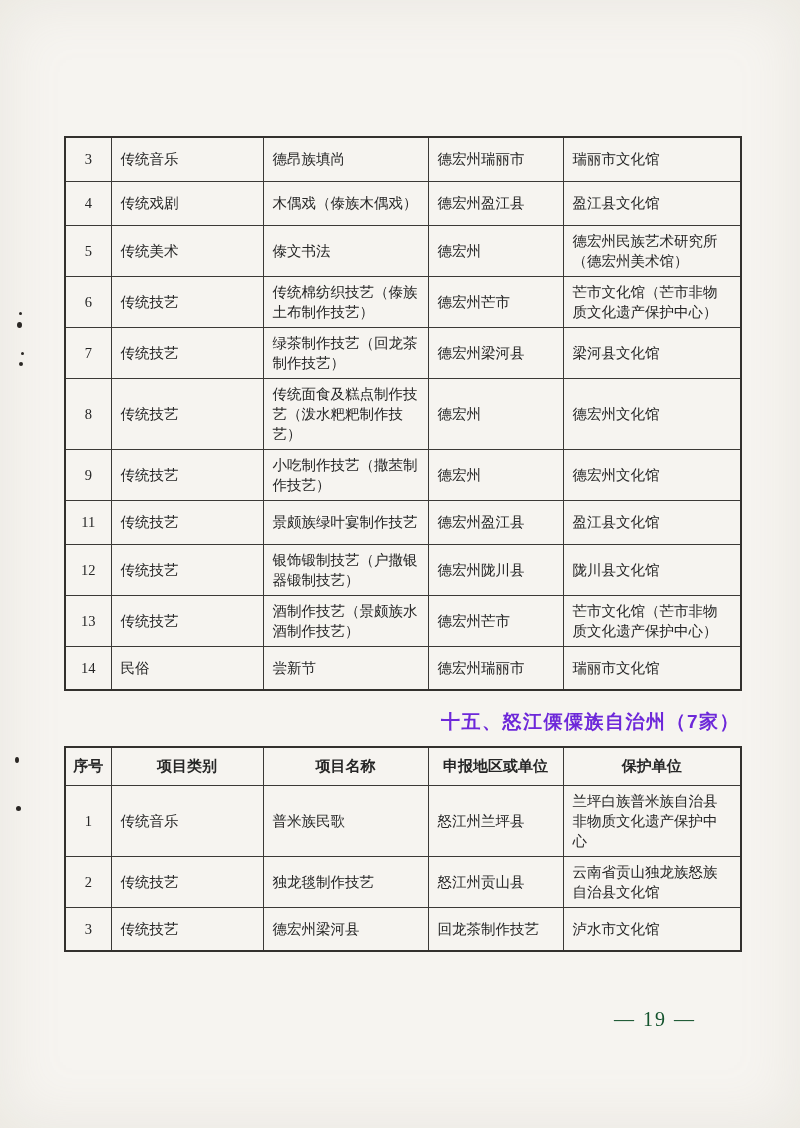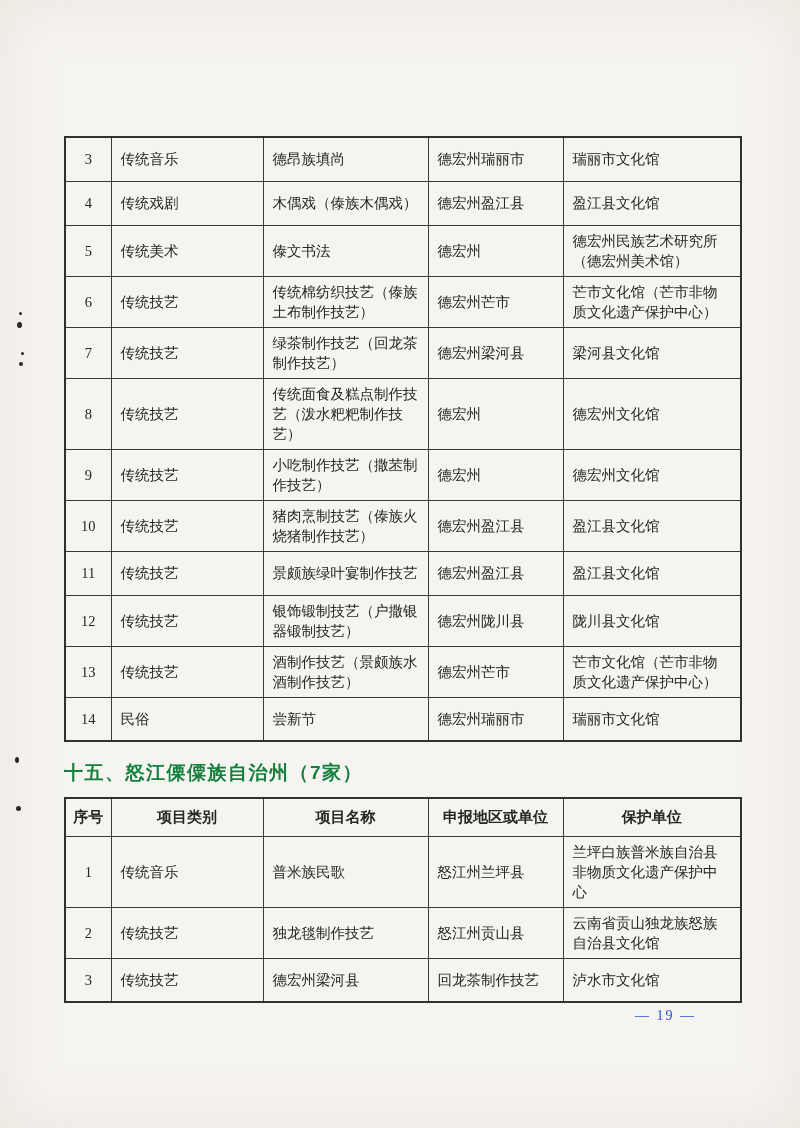--- a/index.html
+++ b/index.html
@@ -43,35 +43,35 @@
   }
   table.doc-table th {
     font-family: "Liberation Sans", "DejaVu Sans", sans-serif;
     font-weight: 700;
     font-size: 15px;
     text-align: center;
     padding: 4px 2px;
   }
   #table2 thead tr { height: 38px; }
   .section-title {
-    text-align: left;
+    text-align: right;
     font-family: "Liberation Sans", "DejaVu Sans", sans-serif;
     font-weight: 700;
     font-size: 19px;
     letter-spacing: 1.5px;
     margin: 18px 0 11px 0;
-    color: #15803d;
+    color: #6d28d9;
   }
   .page-number {
     position: absolute;
     top: 1008px;
     right: 104px;
-    font-size: 14px;
+    font-size: 20px;
     letter-spacing: 2px;
-    color: #1d4ed8;
+    color: #14532d;
   }
   .ink-speck {
     position: absolute;
     background: #2a2724;
     border-radius: 50%;
   }
   .speck-a { left: 19px; top: 312px; width: 3px; height: 3px; }
   .speck-b { left: 17px; top: 322px; width: 5px; height: 6px; }
   .speck-c { left: 21px; top: 352px; width: 3px; height: 3px; }
   .speck-d { left: 19px; top: 362px; width: 4px; height: 4px; }
@@ -142,27 +142,20 @@
             <td>传统面食及糕点制作技艺（泼水粑粑制作技艺）</td>
             <td>德宏州</td>
             <td>德宏州文化馆</td>
           </tr>
           <tr>
             <td class="c-num">9</td>
             <td>传统技艺</td>
             <td>小吃制作技艺（撒苤制作技艺）</td>
             <td>德宏州</td>
             <td>德宏州文化馆</td>
-          </tr>
-          <tr>
-            <td class="c-num">10</td>
-            <td>传统技艺</td>
-            <td>猪肉烹制技艺（傣族火烧猪制作技艺）</td>
-            <td>德宏州盈江县</td>
-            <td>盈江县文化馆</td>
           </tr>
           <tr>
             <td class="c-num">11</td>
             <td>传统技艺</td>
             <td>景颇族绿叶宴制作技艺</td>
             <td>德宏州盈江县</td>
             <td>盈江县文化馆</td>
           </tr>
           <tr>
             <td class="c-num">12</td>

